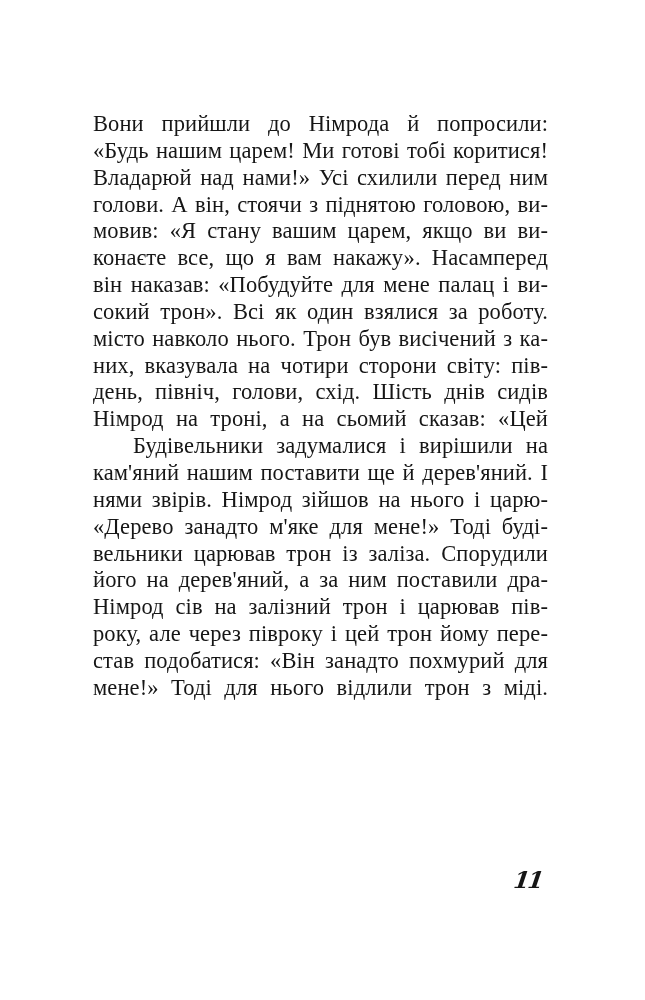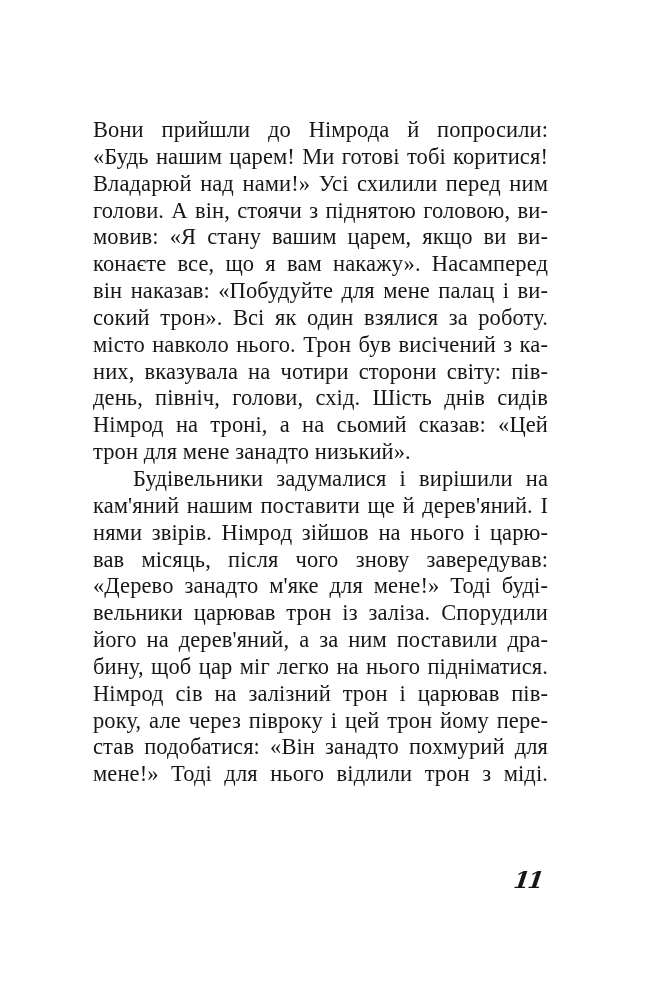--- a/index.html
+++ b/index.html
@@ -10,21 +10,21 @@
   .page {
     position: relative;
     width: 645px;
     height: 1000px;
     background: #ffffff;
     overflow: hidden;
   }
   .text-block {
     position: absolute;
     left: 93px;
-    top: 117px;
+    top: 111px;
     width: 455px;
     font-family: "Liberation Serif", "DejaVu Serif", serif;
     font-size: 22.5px;
     line-height: 26.85px;
     color: #161616;
     letter-spacing: 0.1px;
   }
   .line {
     height: 26.85px;
     white-space: normal;
@@ -62,28 +62,25 @@
       <div class="line j">Владарюй над нами!» Усі схилили перед ним</div>
       <div class="line j">голови. А він, стоячи з піднятою головою, ви-</div>
       <div class="line j">мовив: «Я стану вашим царем, якщо ви ви-</div>
       <div class="line j">конаєте все, що я вам накажу». Насамперед</div>
       <div class="line j">він наказав: «Побудуйте для мене палац і ви-</div>
       <div class="line j">сокий трон». Всі як один взялися за роботу.</div>
       <div class="line j">місто навколо нього. Трон був висічений з ка-</div>
       <div class="line j">них, вказувала на чотири сторони світу: пів-</div>
       <div class="line j">день, північ, голови, схід. Шість днів сидів</div>
       <div class="line j">Німрод на троні, а на сьомий сказав: «Цей</div>
-      <div class="line l">трон для мене занадто низький».</div>
       <div class="line j ind">Будівельники задумалися і вирішили на</div>
       <div class="line j">кам'яний нашим поставити ще й дерев'яний. І</div>
       <div class="line j">нями звірів. Німрод зійшов на нього і царю-</div>
-      <div class="line j">вав місяць, після чого знову завередував:</div>
       <div class="line j">«Дерево занадто м'яке для мене!» Тоді буді-</div>
       <div class="line j">вельники царював трон із заліза. Спорудили</div>
       <div class="line j">його на дерев'яний, а за ним поставили дра-</div>
-      <div class="line j">бину, щоб цар міг легко на нього підніматися.</div>
       <div class="line j">Німрод сів на залізний трон і царював пів-</div>
       <div class="line j">року, але через півроку і цей трон йому пере-</div>
       <div class="line j">став подобатися: «Він занадто похмурий для</div>
       <div class="line j">мене!» Тоді для нього відлили трон з міді.</div>
     </div>
   <div class="page-number">11</div>
 </div>
 
 </body></html>

